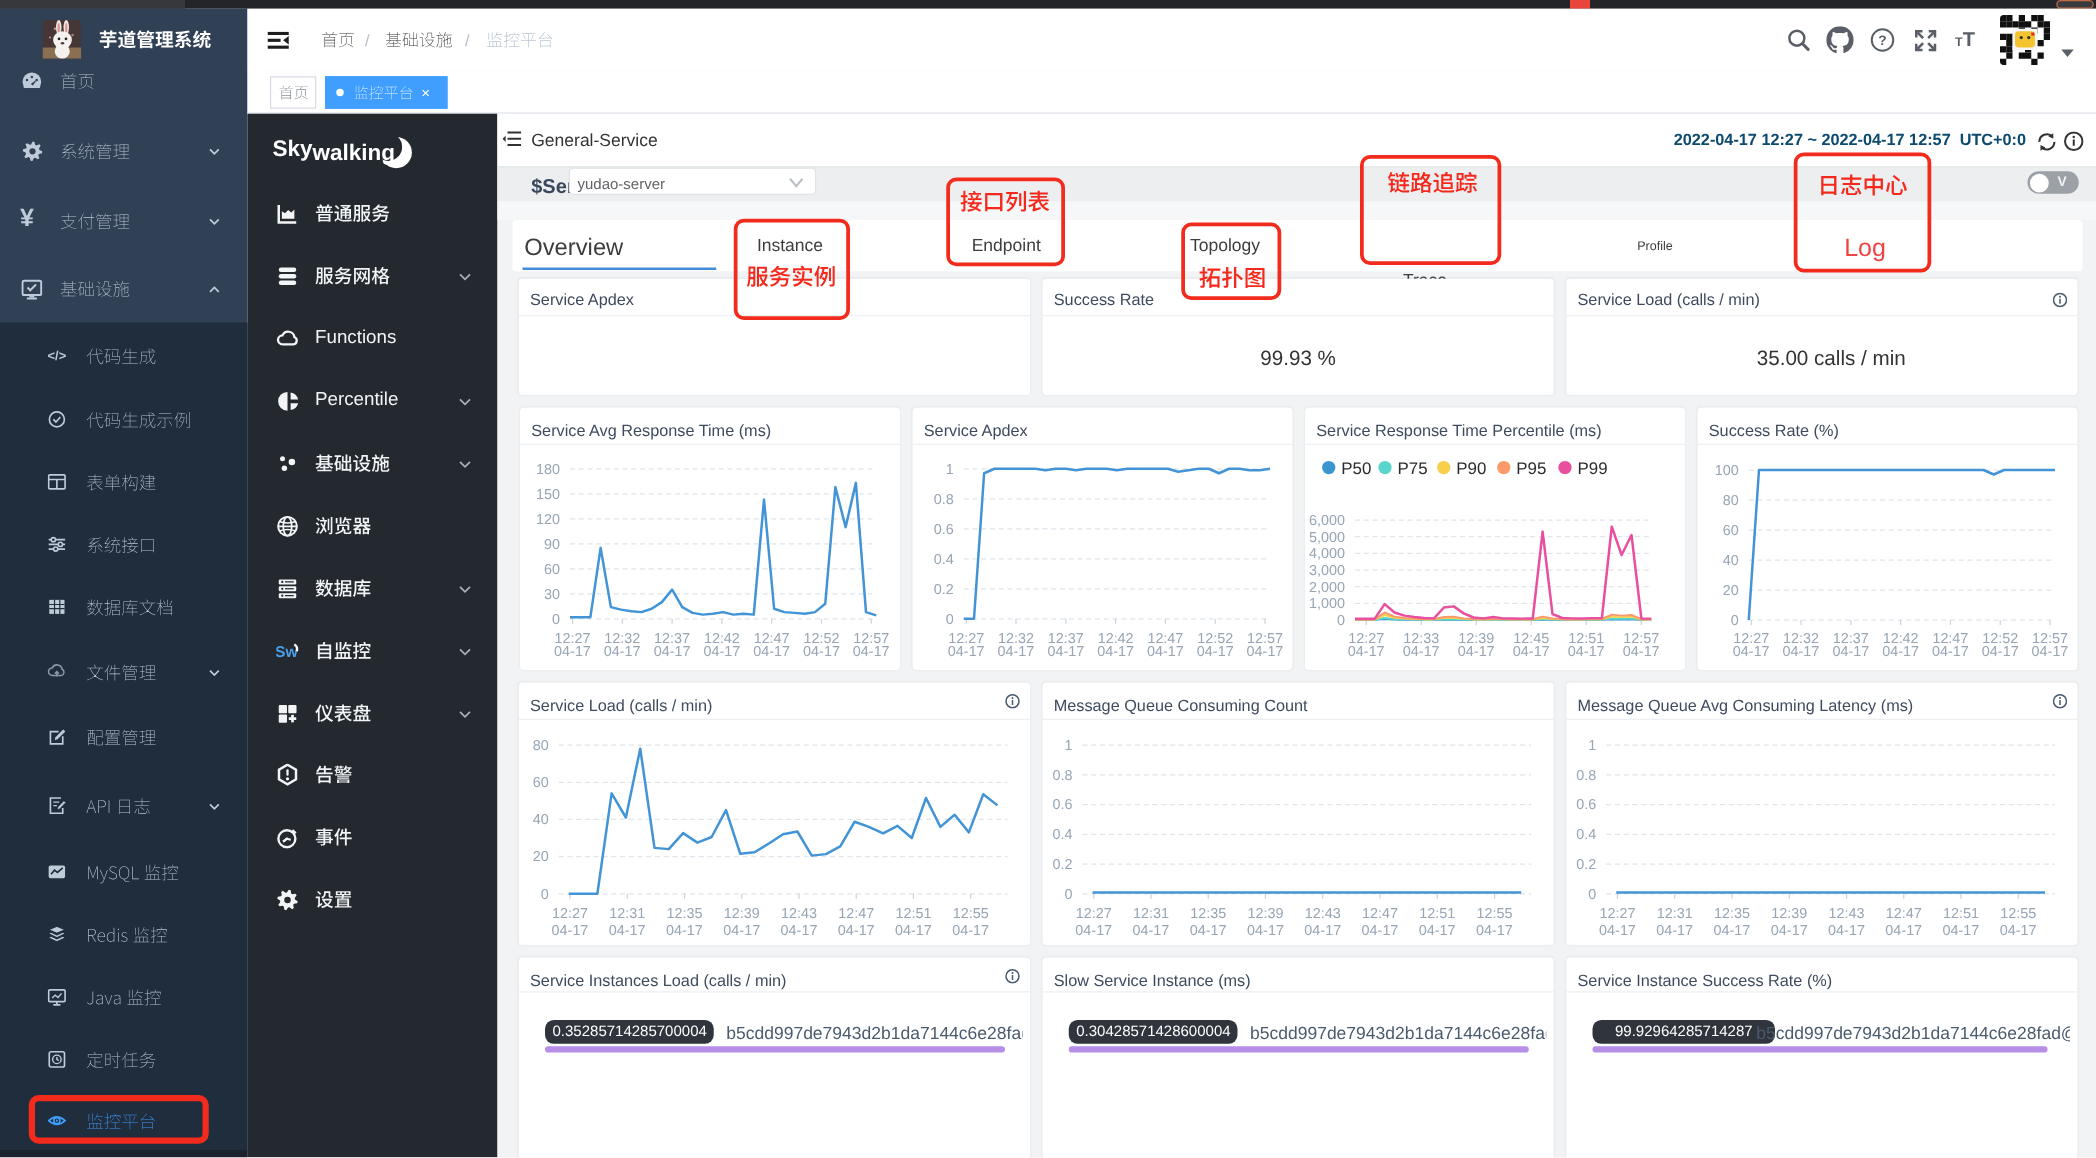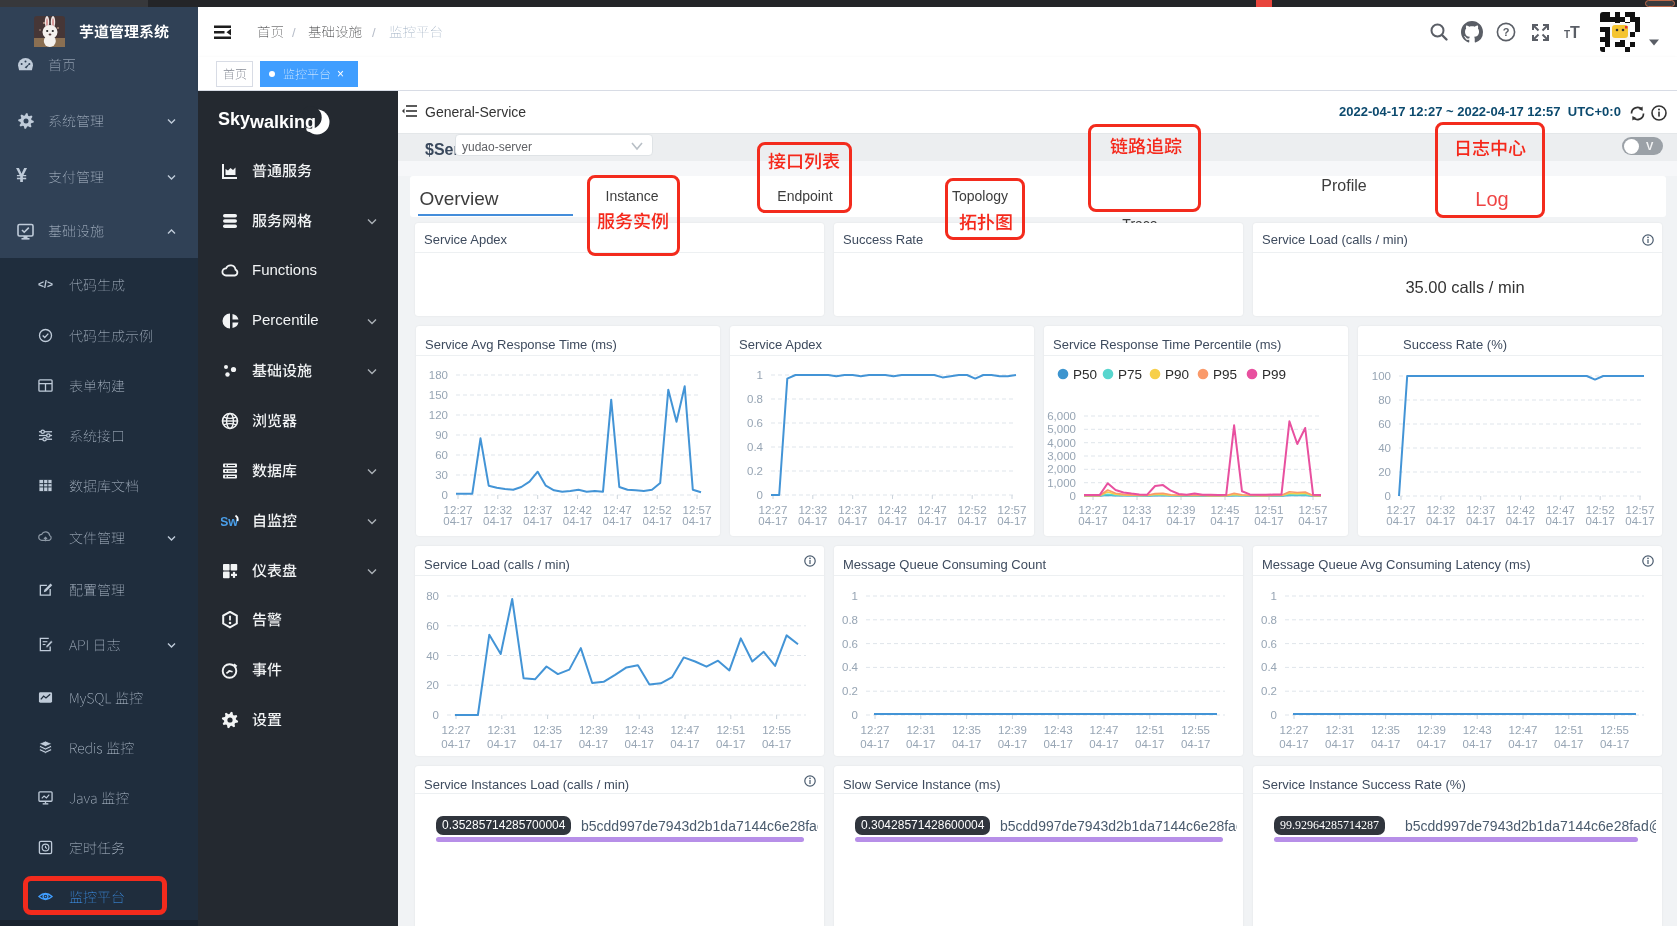--- a/index.html
+++ b/index.html
@@ -738,29 +738,30 @@
     </svg>
 <div class="abs" style="left:1622px;top:137px;width:41px;height:18px;border-radius:9px;background:#9ba1a7;"></div>
 <div class="abs" style="left:1624px;top:138.5px;width:15px;height:15px;border-radius:50%;background:#fff;"></div>
 <div class="abs" style="left:1646px;top:140px;font-size:11px;color:#f2f3f4;font-weight:bold;">V</div>
 <div class="abs" style="left:410px;top:176px;width:1256px;height:41px;background:#fff;border-radius:3px;"></div>
 <div class="abs" style="left:459px;top:188px;transform:translateX(-50%);font-size:19px;color:#3d3d3d;">Overview</div>
 <div class="abs" style="left:632px;top:188px;transform:translateX(-50%);font-size:14px;color:#3d3d3d;">Instance</div>
 <div class="abs" style="left:805px;top:188px;transform:translateX(-50%);font-size:14px;color:#3d3d3d;">Endpoint</div>
 <div class="abs" style="left:980px;top:188px;transform:translateX(-50%);font-size:14px;color:#3d3d3d;">Topology</div>
 <div class="abs" style="left:1140px;top:188px;transform:translateX(-50%);font-size:14px;color:#3d3d3d;margin-top:28px;">Trace</div>
-<div class="abs" style="left:1324px;top:177px;transform:translateX(-50%);font-size:16px;color:#3d3d3d;margin-left:20px;">Profile</div>
+<div class="abs" style="left:1324px;top:192px;transform:translateX(-50%);font-size:10px;color:#3d3d3d;">Profile</div>
 <div class="abs" style="left:1492px;top:188px;transform:translateX(-50%);font-size:20px;color:#ef4444;">Log</div>
 <div class="abs" style="left:418px;top:213.5px;width:155px;height:2.5px;background:#448dda;"></div>
 <div class="card" style="left:415px;top:223px;width:409px;height:93px;"></div>
 <div class="abs mtitle" style="left:424px;top:232px;">Service Apdex</div>
 <div class="abs" style="left:415px;top:252px;width:409px;height:1px;background:#edf0f2;"></div>
 <div class="card" style="left:834px;top:223px;width:409px;height:93px;"></div>
 <div class="abs mtitle" style="left:843px;top:232px;">Success Rate</div>
 <div class="abs" style="left:834px;top:252px;width:409px;height:1px;background:#edf0f2;"></div>
+<div class="abs" style="left:834px;top:278px;width:409px;text-align:center;font-size:16.5px;color:#333;">99.93 %</div>
 <div class="card" style="left:1253px;top:223px;width:409px;height:93px;"></div>
 <div class="abs mtitle" style="left:1262px;top:232px;">Service Load (calls / min)</div>
 <div class="abs" style="left:1253px;top:252px;width:409px;height:1px;background:#edf0f2;"></div>
 <div class="abs" style="left:1253px;top:278px;width:409px;text-align:center;font-size:16.5px;color:#333;padding-left:15px;">35.00 calls / min</div>
 <svg class="abs" style="left:1642px;top:234px;" width="12" height="12" viewBox="0 0 12 12">
       <circle cx="6" cy="6" r="5.2" fill="none" stroke="#4a5b6e" stroke-width="1.2"></circle>
       <circle cx="6" cy="3.4" r="0.8" fill="#4a5b6e"></circle>
       <rect x="5.4" y="5" width="1.2" height="4" fill="#4a5b6e"></rect>
     </svg>
 <div class="card" style="left:416px;top:326px;width:304px;height:210px;"></div>
@@ -889,21 +890,21 @@
       <circle cx="64" cy="48" r="5.3" fill="#58d6ce"></circle>
       <text x="74" y="53" font-size="13.5" fill="#2b2b2b">P75</text>
       <circle cx="111" cy="48" r="5.3" fill="#f7cf4a"></circle>
       <text x="121" y="53" font-size="13.5" fill="#2b2b2b">P90</text>
       <circle cx="159" cy="48" r="5.3" fill="#fa9a6a"></circle>
       <text x="169" y="53" font-size="13.5" fill="#2b2b2b">P95</text>
       <circle cx="208" cy="48" r="5.3" fill="#e8509f"></circle>
       <text x="218" y="53" font-size="13.5" fill="#2b2b2b">P99</text>
     </svg>
 <div class="card" style="left:1358px;top:326px;width:304px;height:210px;"></div>
-<div class="abs mtitle" style="left:1367px;top:337px;margin-left:36px;">Success Rate (%)</div>
+<div class="abs mtitle" style="left:1367px;top:337px;">Success Rate (%)</div>
 <div class="abs" style="left:1358px;top:355px;width:304px;height:1px;background:#edf0f2;"></div>
 <svg class="abs" style="left:1358px;top:326px;" width="304" height="210" viewBox="0 0 304 210">
       <line x1="41" y1="50.0" x2="286" y2="50.0" stroke="#dfe5eb" stroke-width="1" stroke-dasharray="4,3"></line>
       <text x="33" y="54.0" font-size="11.5" fill="#97a5b4" text-anchor="end">100</text>
       <line x1="41" y1="74.0" x2="286" y2="74.0" stroke="#dfe5eb" stroke-width="1" stroke-dasharray="4,3"></line>
       <text x="33" y="78.0" font-size="11.5" fill="#97a5b4" text-anchor="end">80</text>
       <line x1="41" y1="98.0" x2="286" y2="98.0" stroke="#dfe5eb" stroke-width="1" stroke-dasharray="4,3"></line>
       <text x="33" y="102.0" font-size="11.5" fill="#97a5b4" text-anchor="end">60</text>
       <line x1="41" y1="122.0" x2="286" y2="122.0" stroke="#dfe5eb" stroke-width="1" stroke-dasharray="4,3"></line>
       <text x="33" y="126.0" font-size="11.5" fill="#97a5b4" text-anchor="end">40</text>
@@ -1081,21 +1082,21 @@
 <div class="abs" style="left:436px;top:837px;width:368px;height:5px;border-radius:3px;background:#b78fe8;"></div>
 <div class="card" style="left:834px;top:766px;width:409px;height:210px;"></div>
 <div class="abs mtitle" style="left:843px;top:777px;">Slow Service Instance (ms)</div>
 <div class="abs" style="left:834px;top:793px;width:409px;height:1px;background:#edf0f2;"></div>
 <div class="abs" style="left:855px;top:816px;height:19px;line-height:19px;background:#30353d;color:#fff;font-size:12px;border-radius:7px;padding:0 6px;">0.30428571428600004</div>
 <div class="abs" style="left:1000px;top:818px;width:237px;overflow:hidden;white-space:nowrap;font-size:14px;color:#4a5b6d;">b5cdd997de7943d2b1da7144c6e28fad@1</div>
 <div class="abs" style="left:855px;top:837px;width:368px;height:5px;border-radius:3px;background:#b78fe8;"></div>
 <div class="card" style="left:1253px;top:766px;width:409px;height:210px;"></div>
 <div class="abs mtitle" style="left:1262px;top:777px;">Service Instance Success Rate (%)</div>
 <div class="abs" style="left:1253px;top:793px;width:409px;height:1px;background:#edf0f2;"></div>
-<div class="abs" style="left:1274px;top:816px;height:19px;line-height:19px;background:#30353d;color:#fff;font-size:12px;border-radius:7px;padding:0 6px;font-family:Liberation Serif, serif;">99.92964285714287</div>
+<div class="abs" style="left:1274px;top:816px;height:19px;line-height:19px;background:#30353d;color:#fff;font-size:12px;border-radius:7px;padding:0 18px;">99.92964285714287</div>
 <div class="abs" style="left:1405px;top:818px;width:251px;overflow:hidden;white-space:nowrap;font-size:14px;color:#4a5b6d;">b5cdd997de7943d2b1da7144c6e28fad@192:</div>
 <div class="abs" style="left:1274px;top:837px;width:364px;height:5px;border-radius:3px;background:#b78fe8;"></div>
 <div class="redbox" style="left:587px;top:175px;width:93px;height:81px;border-width:3.5px;"></div>
 <svg class="abs" style="left:597.0px;top:211.6px;overflow:visible;" width="72" height="22">
       <g fill="#f5281b" transform="translate(0,15.84) scale(0.018000,-0.018000)">
         <use href="#gm670d" x="0"></use>
         <use href="#gm52a1" x="1000"></use>
         <use href="#gm5b9e" x="2000"></use>
         <use href="#gm4f8b" x="3000"></use>
       </g>

